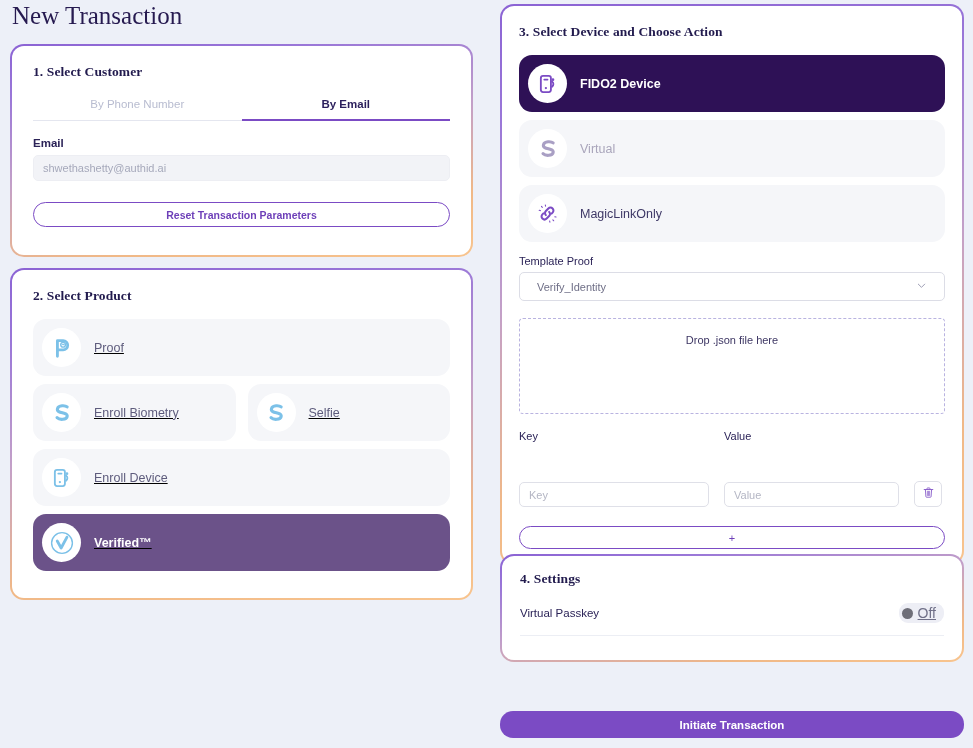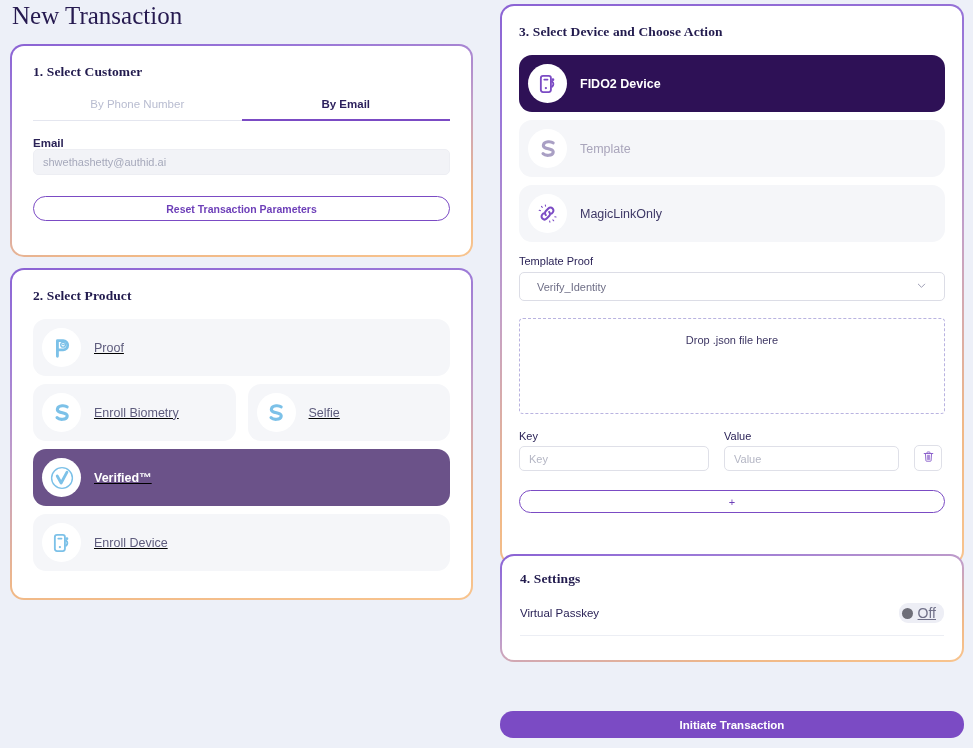--- a/index.html
+++ b/index.html
@@ -49,21 +49,21 @@
     flex: 1; text-align: center; font-size: 11.5px;
     padding-bottom: 9px; cursor: pointer;
     color: #b8bcd0; border-bottom: 1px solid #e4e6ef;
   }
   .tab.active {
     color: #2b1f5c; font-weight: bold;
     border-bottom: 2px solid #7b4bc4;
   }
   .field-label {
     font-size: 11.5px; color: #2b2357; font-weight: bold;
-    margin-top: 16px; 
+    margin-top: 16px; margin-bottom: 6px;
   }
   .email-input {
     width: 100%; height: 26px;
     background: #f2f3f7; border: 1px solid #edeef3; border-radius: 5px;
     font-size: 11px; color: #a6a9bb; padding: 0 9px;
     font-family: "Liberation Sans", sans-serif;
     display: flex; align-items: center;
   }
   .outline-btn {
     margin-top: 21px; width: 100%; height: 25px;
@@ -116,21 +116,21 @@
     background: #fff;
   }
   .dropzone {
     margin-top: 17px; height: 96px;
     border: 1px dashed #b9b3e0; border-radius: 4px;
     display: flex; justify-content: center;
     font-size: 11px; color: #3d3663; padding-top: 15px;
     cursor: pointer;
   }
   .kvrow { display: flex; align-items: flex-end; gap: 15px; margin-top: 16px; }
-  .kvcol { display: flex; flex-direction: column; }
+  .kvcol { display: flex; flex-direction: column; gap: 36px; }
   .kvcol .kl { font-size: 11px; color: #2b2357; margin-bottom: 4px; }
   .kvinput {
     height: 25px; border: 1px solid #dfe0e8; border-radius: 5px;
     font-size: 11px; color: #b4b6c4; padding: 0 9px;
     display: flex; align-items: center; background: #fff;
     font-family: "Liberation Sans", sans-serif;
   }
   .trash-btn {
     width: 28px; height: 26px; border: 1px solid #dfe0e8; border-radius: 5px;
     background: #fff; display: flex; align-items: center; justify-content: center;
@@ -224,43 +224,43 @@
             <div class="avatar">
               <svg width="22" height="22" viewBox="0 0 24 24">
                 <path d="M17.6 5.4 C15.6 3.6 8.2 3.2 7.1 7.2 c-1 3.7 4 4.2 6.6 4.9 c2.6 .7 4.5 1 3.9 3.8 c-.8 3.6 -8.3 3.9 -11 1.2" fill="none" stroke="#7cc1e8" stroke-width="3.4" stroke-linecap="round"></path>
               </svg>
             </div>
             <div class="lbl">Selfie</div>
           </div>
         </div>
 
         <div class="prow">
-          <div class="pitem sel">
-            <div class="avatar">
-              <svg width="26" height="26" viewBox="0 0 24 24">
-                <circle cx="12" cy="12" r="9.6" fill="none" stroke="#7cc1e8" stroke-width="1.3"></circle>
-                <path d="M7.6 10.2 L11.2 16.6 L16.6 6.6" fill="none" stroke="#7cc1e8" stroke-width="2.6" stroke-linecap="round" stroke-linejoin="round"></path>
-              </svg>
-            </div>
-            <div class="lbl">Verified™</div>
-          </div>
-        </div>
-
-        <div class="prow">
           <div class="pitem">
             <div class="avatar">
               <svg width="22" height="22" viewBox="0 0 24 24">
                 <rect x="4.2" y="3.2" width="11" height="17.6" rx="2.4" fill="none" stroke="#7cc1e8" stroke-width="2"></rect>
                 <rect x="7" y="6.3" width="5.4" height="1.9" rx=".9" fill="#7cc1e8"></rect>
                 <circle cx="9.7" cy="16.4" r="1.25" fill="#7cc1e8"></circle>
                 <path d="M16.4 9.3 a3.4 3.4 0 0 1 0 5.6" fill="none" stroke="#7cc1e8" stroke-width="2" stroke-linecap="round"></path>
                 <circle cx="17.4" cy="7.3" r="1.5" fill="#7cc1e8"></circle>
               </svg>
             </div>
             <div class="lbl">Enroll Device</div>
+          </div>
+        </div>
+
+        <div class="prow">
+          <div class="pitem sel">
+            <div class="avatar">
+              <svg width="26" height="26" viewBox="0 0 24 24">
+                <circle cx="12" cy="12" r="9.6" fill="none" stroke="#7cc1e8" stroke-width="1.3"></circle>
+                <path d="M7.6 10.2 L11.2 16.6 L16.6 6.6" fill="none" stroke="#7cc1e8" stroke-width="2.6" stroke-linecap="round" stroke-linejoin="round"></path>
+              </svg>
+            </div>
+            <div class="lbl">Verified™</div>
           </div>
         </div>
 
       </div>
     </div>
   </div>
 
   <div class="gcard" id="card3">
     <div class="inner">
       <div class="card-title">3. Select Device and Choose Action</div>
@@ -279,21 +279,21 @@
           </div>
           <div class="lbl">FIDO2 Device</div>
         </div>
 
         <div class="ditem">
           <div class="avatar">
             <svg width="22" height="22" viewBox="0 0 24 24">
               <path d="M17.6 5.4 C15.6 3.6 8.2 3.2 7.1 7.2 c-1 3.7 4 4.2 6.6 4.9 c2.6 .7 4.5 1 3.9 3.8 c-.8 3.6 -8.3 3.9 -11 1.2" fill="none" stroke="#a99fc4" stroke-width="3.4" stroke-linecap="round"></path>
             </svg>
           </div>
-          <div class="lbl">Template</div>
+          <div class="lbl">Virtual</div>
         </div>
 
         <div class="ditem">
           <div class="avatar">
             <svg width="23" height="23" viewBox="0 0 24 24">
               <path d="M10.3 13.7 a3.1 3.1 0 0 1 0 -4.4 l2.6 -2.6 a3.1 3.1 0 0 1 4.4 4.4 l-1 1" fill="none" stroke="#7b4bc4" stroke-width="2.1" stroke-linecap="round"></path>
               <path d="M13.7 10.3 a3.1 3.1 0 0 1 0 4.4 l-2.6 2.6 a3.1 3.1 0 0 1 -4.4 -4.4 l1 -1" fill="none" stroke="#7b4bc4" stroke-width="2.1" stroke-linecap="round"></path>
               <g stroke="#7b4bc4" stroke-width="1.1" stroke-linecap="round">
                 <path d="M6.6 5.6 l-.9 -1"></path>
                   <path d="M10 4.4 l-.3 -1.3"></path>

